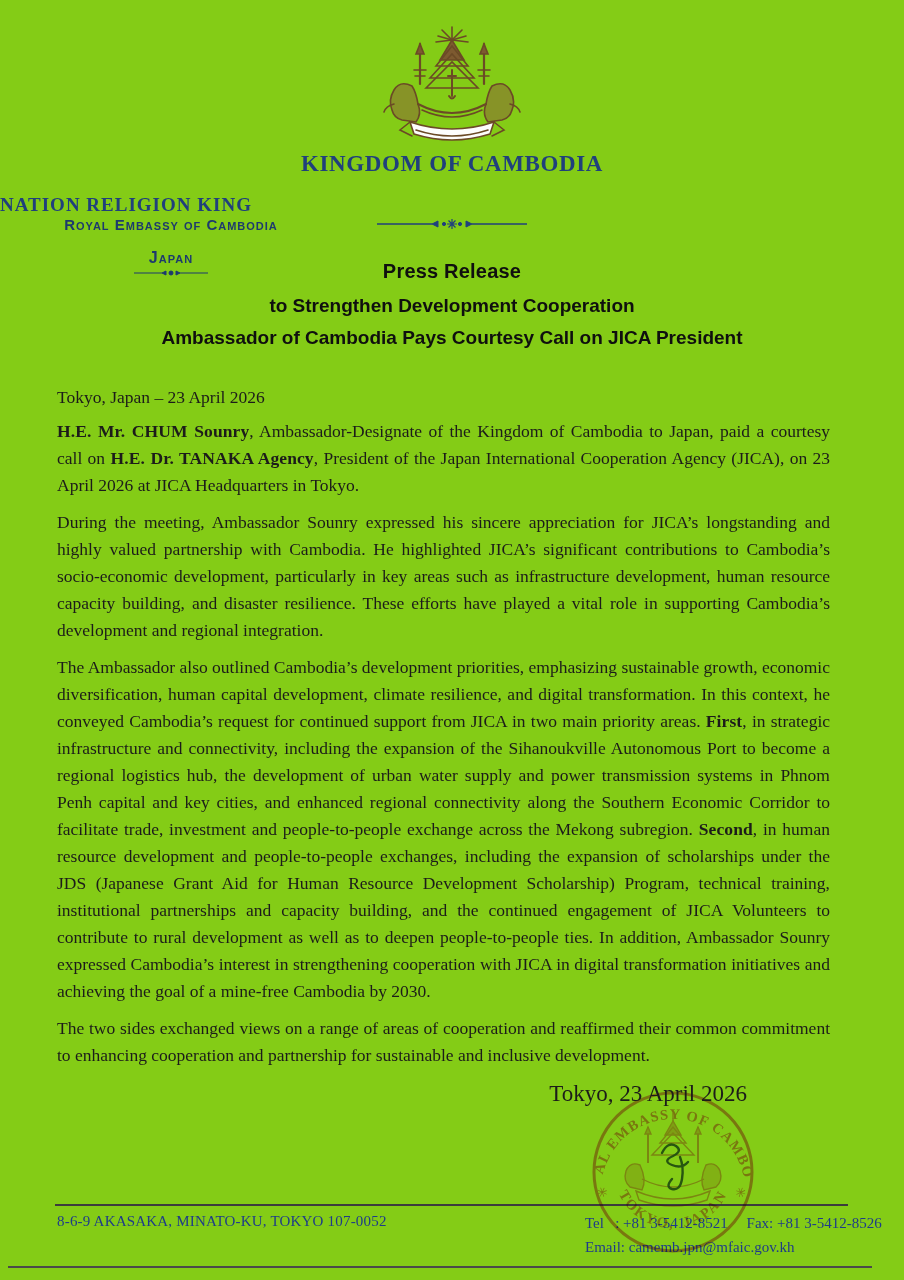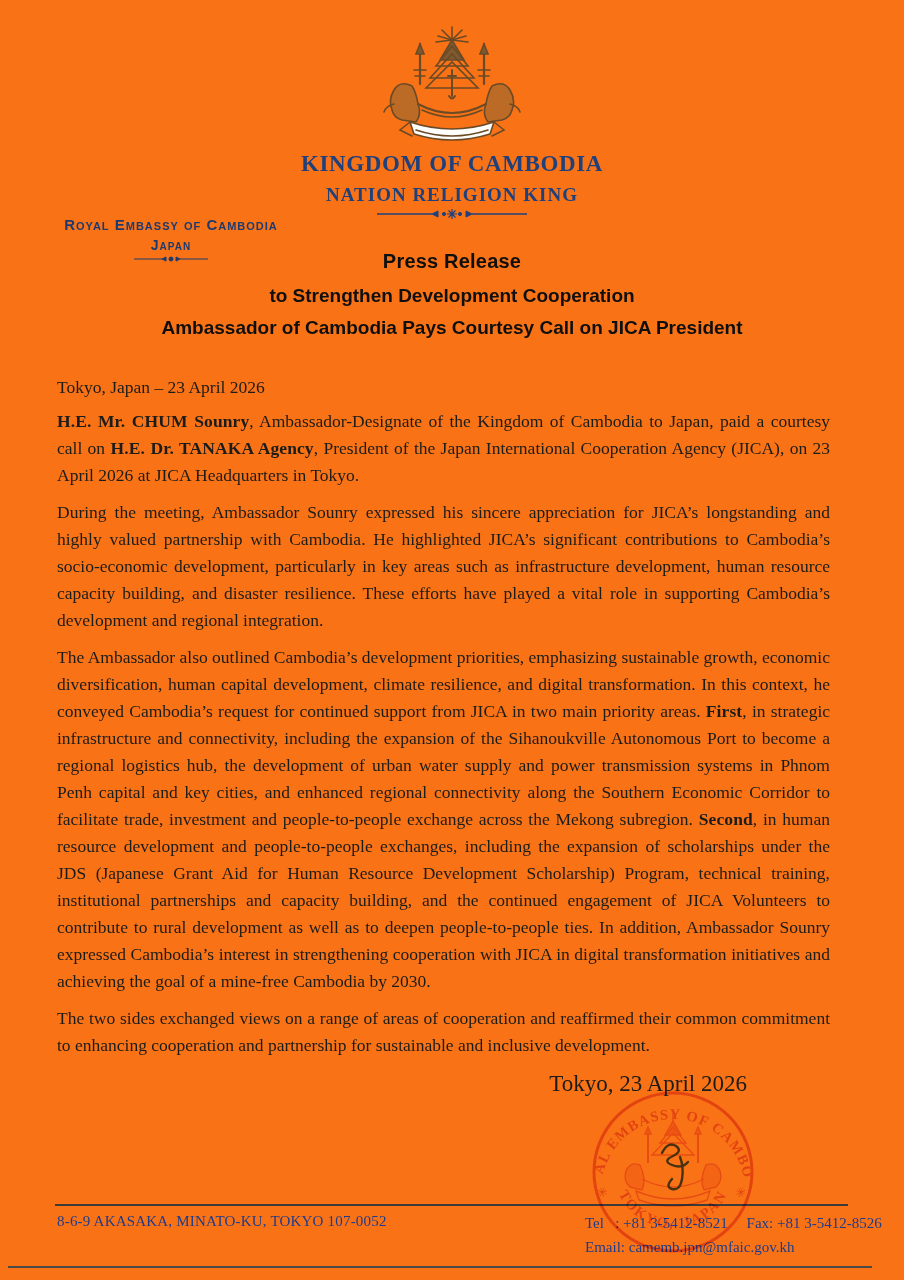--- a/index.html
+++ b/index.html
@@ -1,66 +1,66 @@
 <!DOCTYPE html>
 <html><head>
 <meta charset="utf-8">
 <style>
   * { margin: 0; padding: 0; box-sizing: border-box; }
   html, body { background: #ffffff; }
   .page {
     position: relative;
     width: 904px;
     height: 1280px;
-    background: #f97316;
+    background: #84cc16;
     font-family: "Liberation Serif", serif;
     overflow: hidden;
   }
   
   .crest {
     display: block;
     margin: 26px auto 0 auto;
   }
   .kingdom-title {
     text-align: center;
     font-family: "Liberation Serif", serif;
     font-weight: bold;
     font-size: 23px;
     letter-spacing: 0.6px;
     color: #20407c;
     margin-top: 3px;
   }
   .motto-title {
-    text-align: center;
+    text-align: left;
     font-family: "Liberation Serif", serif;
     font-weight: bold;
     font-size: 19px;
     letter-spacing: 1px;
     color: #20407c;
-    margin-top: 7px;
+    margin-top: 17px;
   }
   .ornament { display: block; margin: 2px auto 0 auto; }
   
   .embassy-block {
     position: absolute;
     left: 57px;
     top: 216px;
     width: 228px;
     text-align: center;
     color: #1d3a6e;
   }
   .embassy-sc {
     font-family: "Liberation Sans", sans-serif;
     font-variant: small-caps;
     font-weight: bold;
     letter-spacing: 1px;
     color: #1d3a6e;
   }
   .embassy-l1 { font-size: 15px; }
-  .embassy-l2 { font-size: 14px; margin-top: 4px; }
+  .embassy-l2 { font-size: 16px; margin-top: 16px; }
   
   .release-block {
     margin-top: 30px;
     text-align: center;
     font-family: "Liberation Sans", sans-serif;
     color: #0f0f0f;
   }
   .release-label {
     font-size: 20px;
     font-weight: bold;

